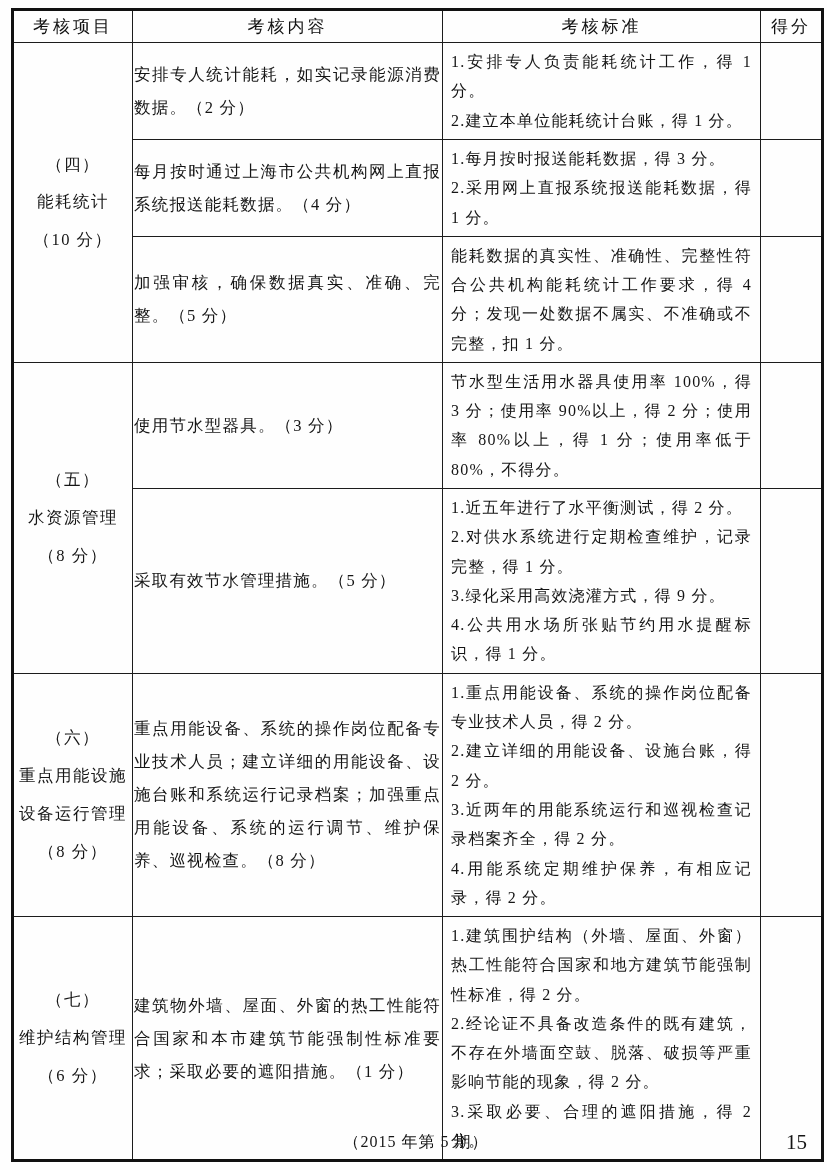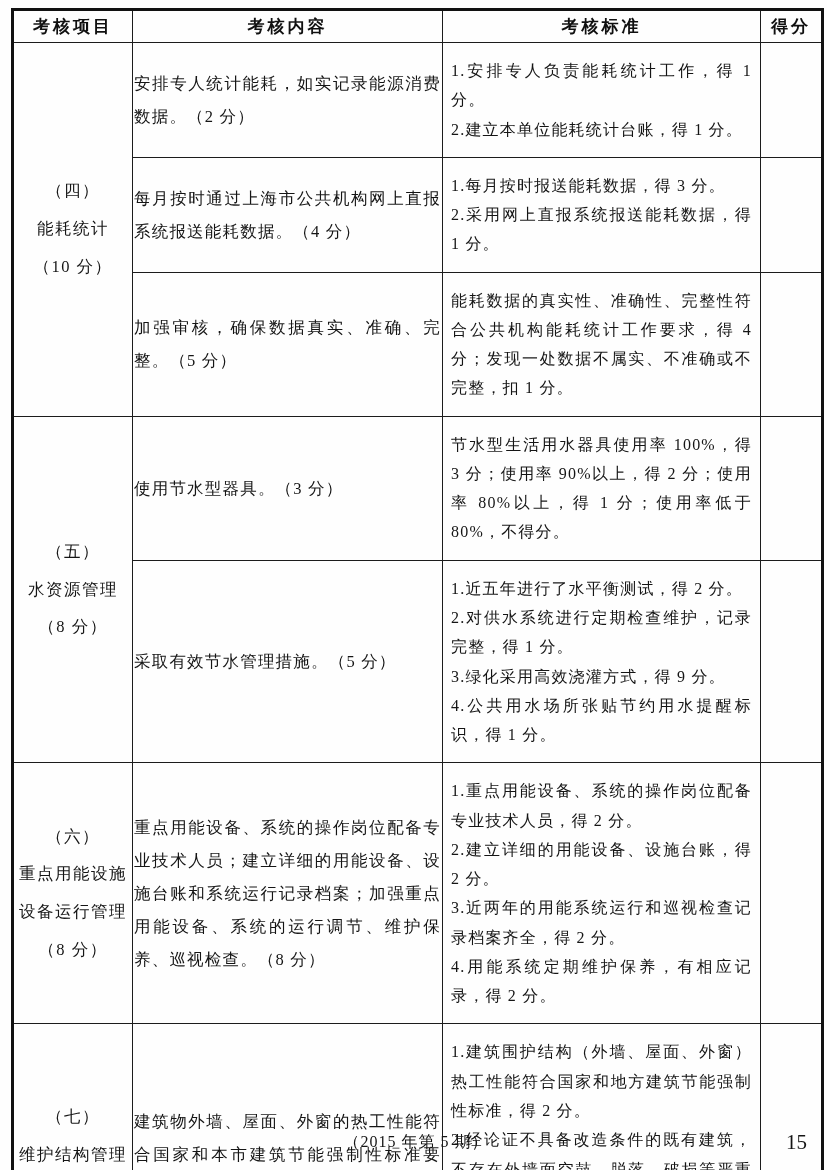--- a/index.html
+++ b/index.html
@@ -25,41 +25,41 @@
     table-layout: fixed;
     border: 3px solid #111;
   }
   th, td {
     border: 1.5px solid #1c1c1c;
     vertical-align: middle;
   }
   th.hdr {
     height: 33px;
     font-size: 17px;
-    font-weight: bold;
+    font-weight: normal;
     text-align: center;
     letter-spacing: 3px;
     color: #101010;
   }
   td.item {
     text-align: center;
     font-size: 16.5px;
     line-height: 2.3;
     letter-spacing: 1.5px;
     white-space: pre-line;
   }
   td.content {
     padding: 4px 1px;
     font-size: 16.5px;
     line-height: 2.0;
     letter-spacing: 1.2px;
     text-align: justify;
   }
   td.standard {
-    padding: 13px 8px;
+    padding: 4px 8px;
     font-size: 16px;
     line-height: 1.83;
     letter-spacing: 1.2px;
     text-align: justify;
     white-space: pre-line;
   }
   td.score { background: #fefefe; }
   tr.rh1 { height: 97px; }
   tr.rh2 { height: 92px; margin-left: 44px; }
   tr.rh3 { height: 118px; }

